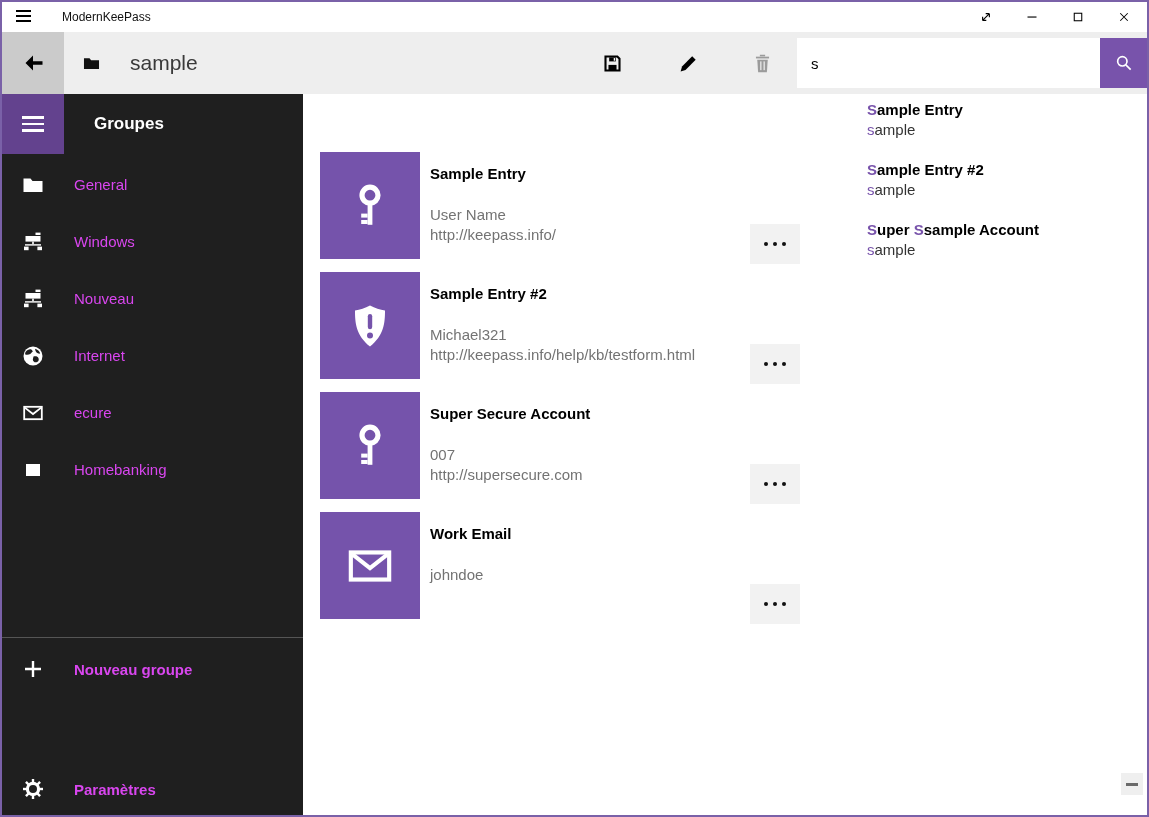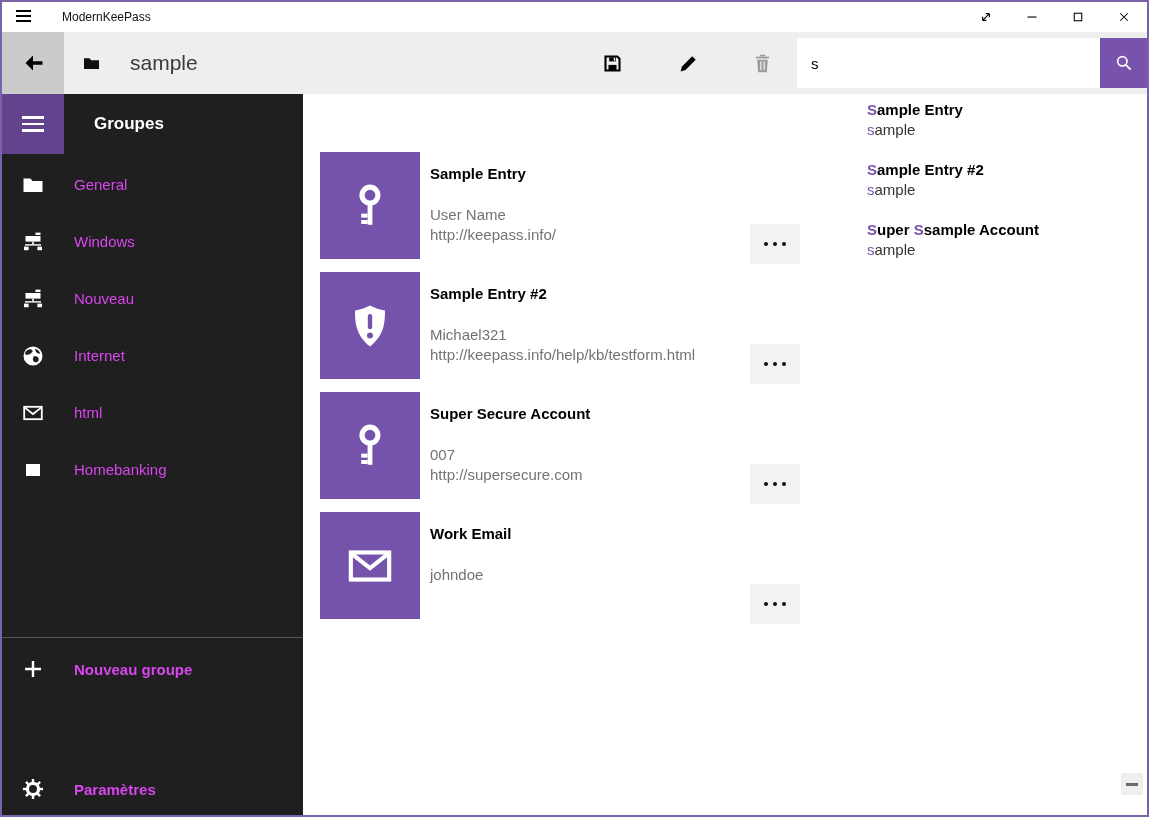--- a/index.html
+++ b/index.html
@@ -219,21 +219,21 @@
       <span class="lbl">Internet</span>
     </div>
 
     <div class="side-item" style="top:290px">
       <span class="ic">
         <svg width="24" height="24" viewBox="0 0 24 24" fill="none" stroke="#fff" stroke-width="1.8">
           <rect x="3.2" y="5.8" width="17.6" height="12.4"></rect>
             <path d="M3.8 6.6 L12 13 L20.2 6.6"></path>
         </svg>
       </span>
-      <span class="lbl">html</span>
+      <span class="lbl">ecure</span>
     </div>
 
     <div class="side-item" style="top:347px">
       <span class="ic">
         <svg width="24" height="24" viewBox="0 0 24 24">
             <rect x="5" y="6" width="14" height="12" fill="#fff"></rect>
           </svg>
       </span>
       <span class="lbl">Homebanking</span>
     </div>

